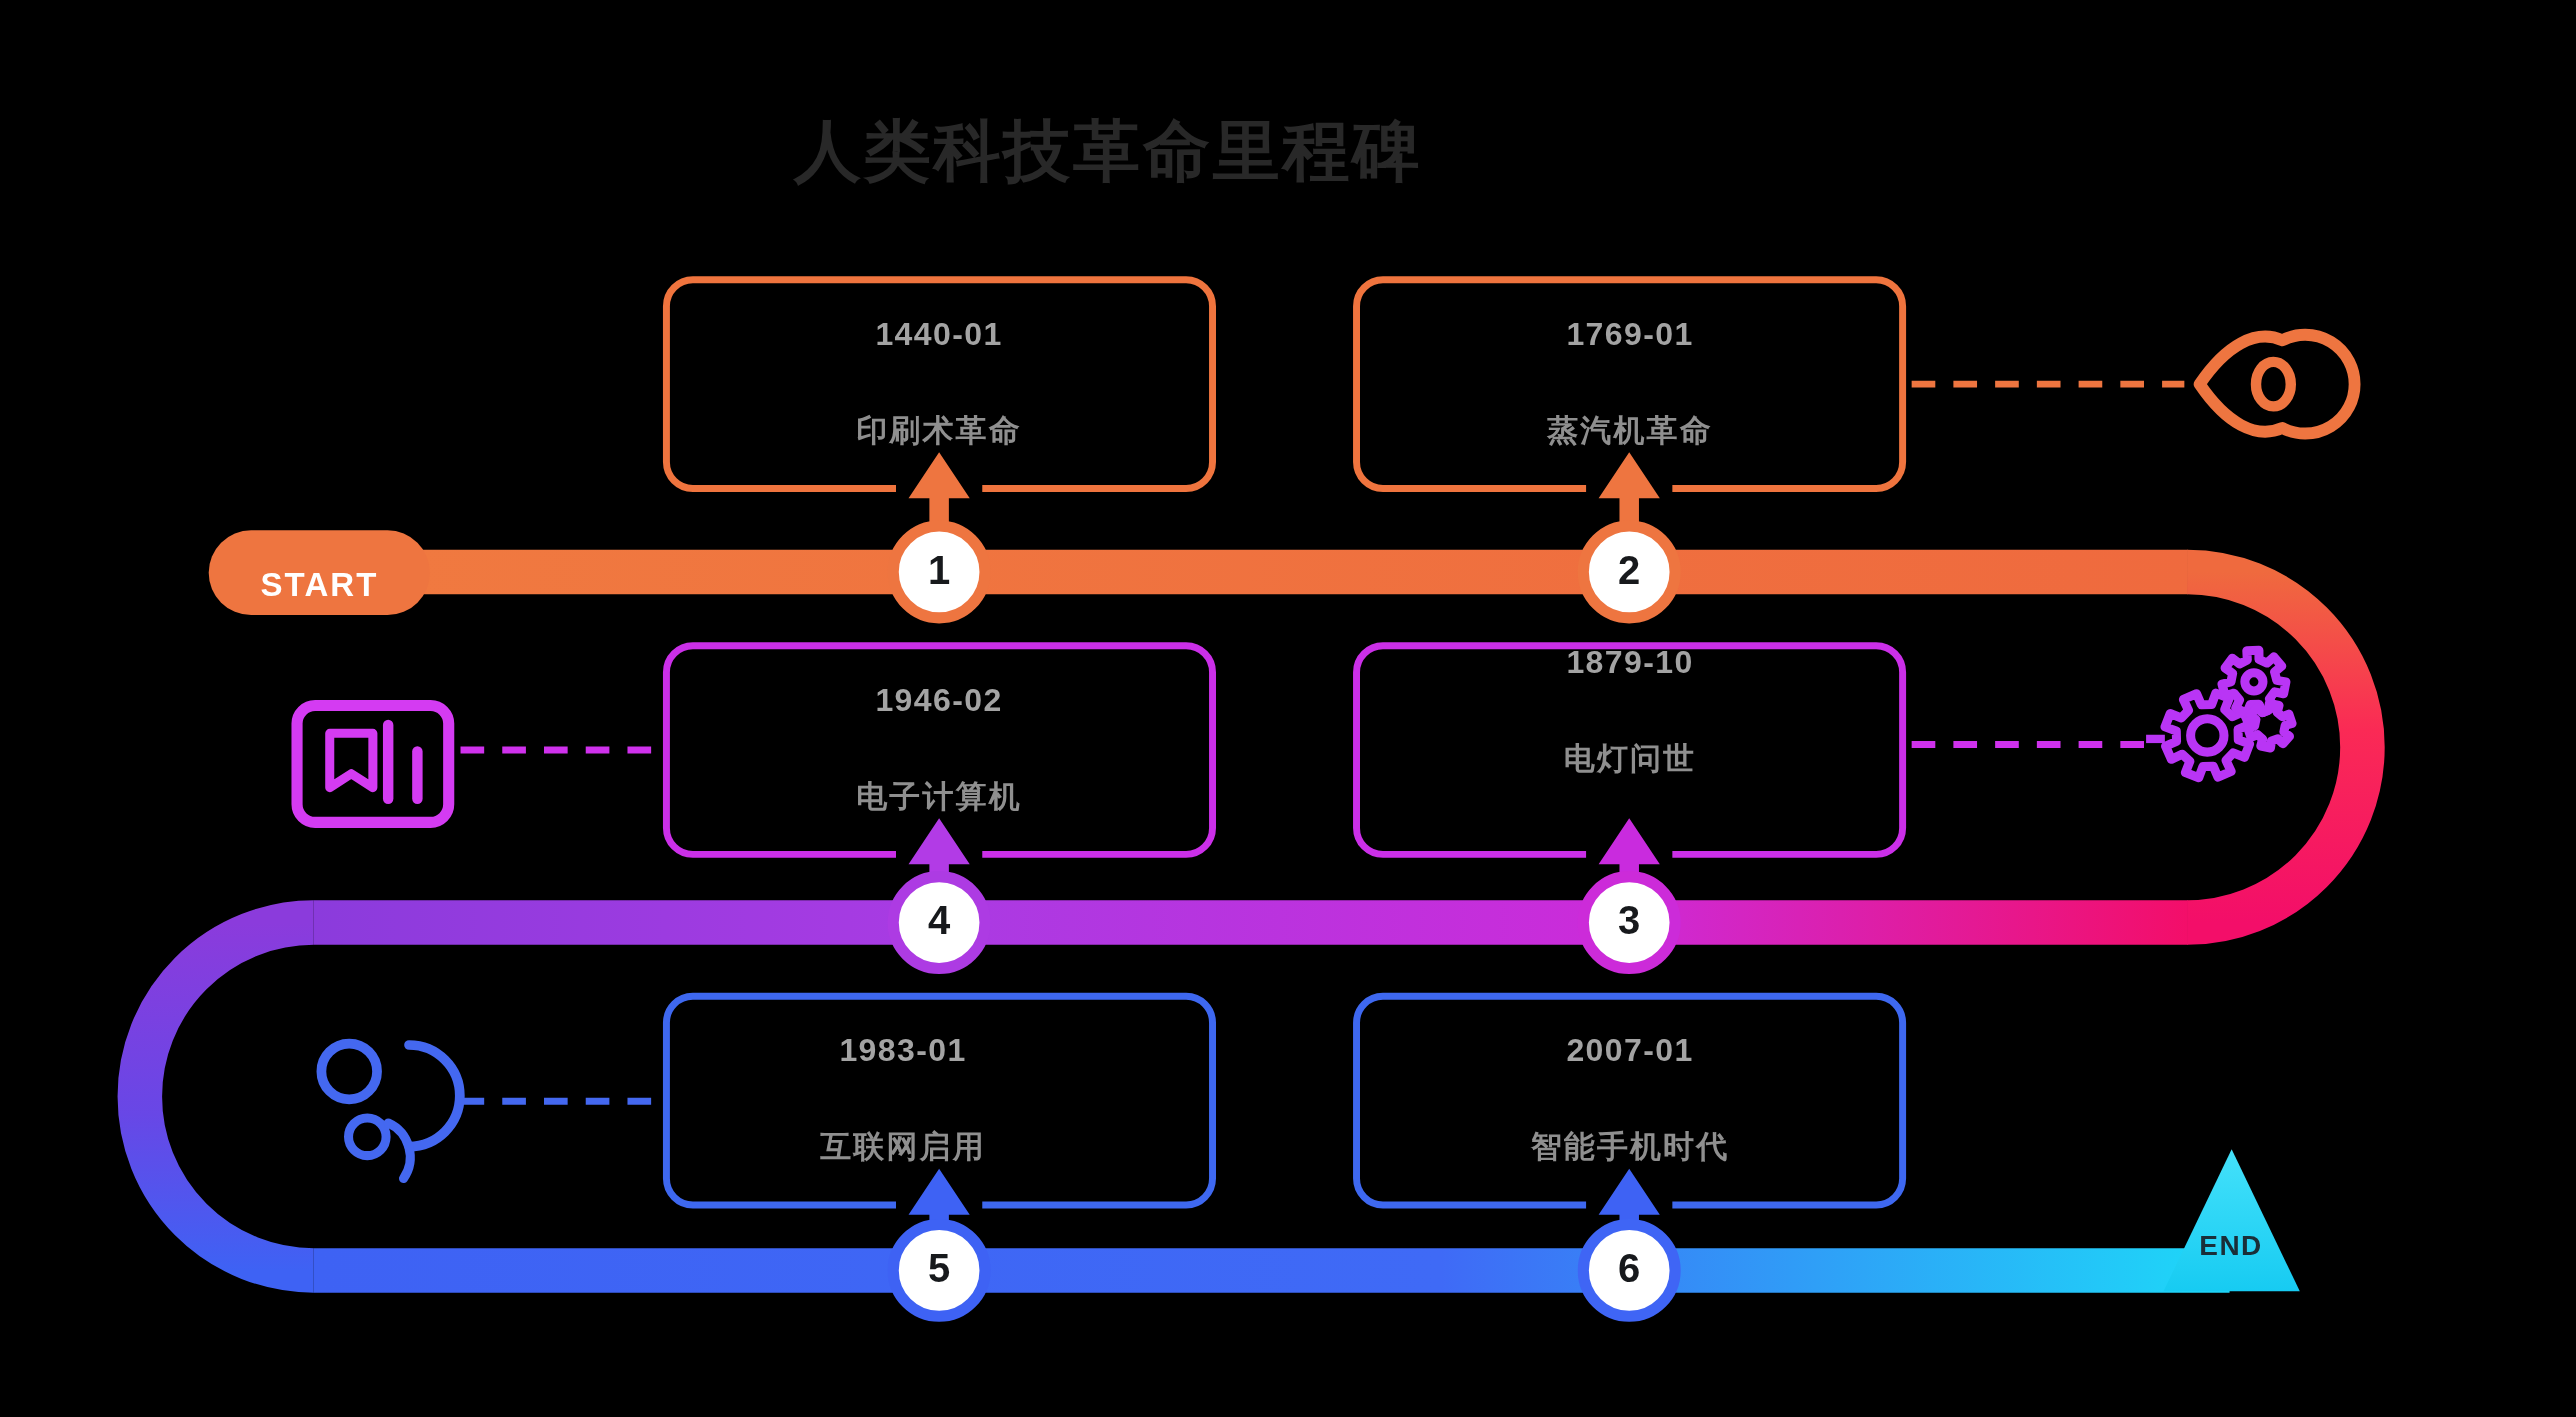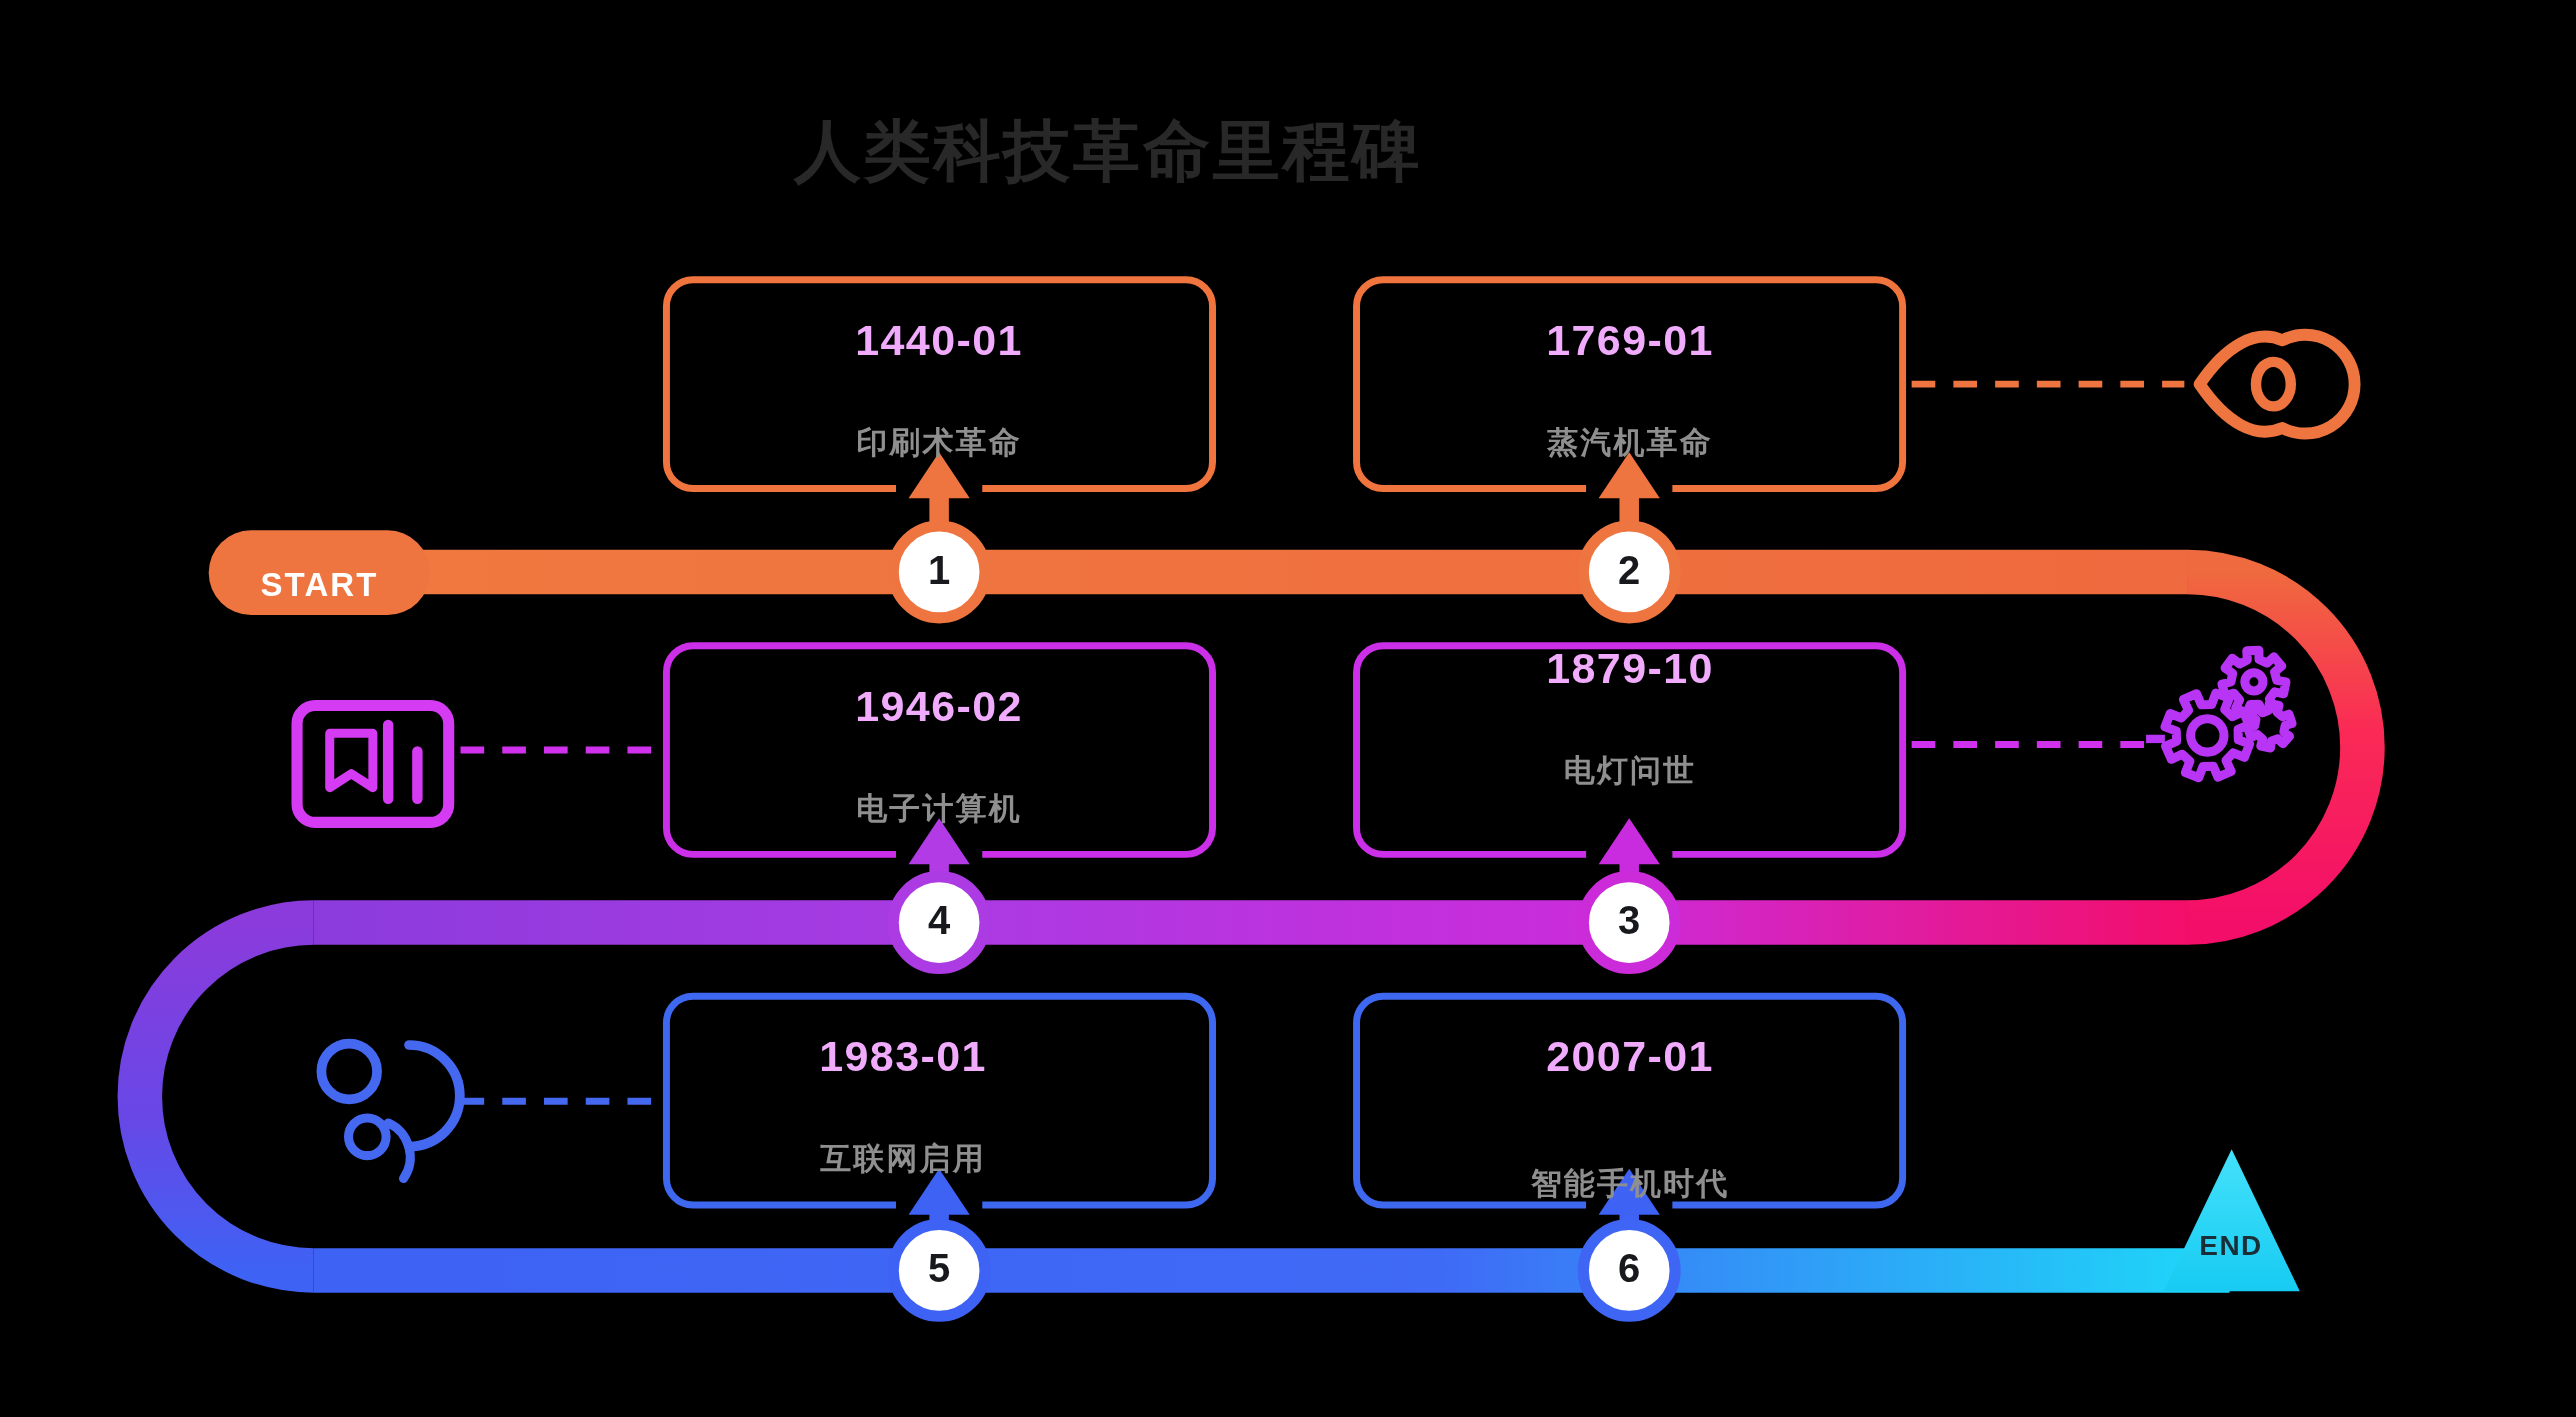--- a/index.html
+++ b/index.html
@@ -4,25 +4,25 @@
 <style>
   html,body{margin:0;padding:0;background:#000;}
   .canvas{position:relative;width:2576px;height:1418px;background:#000;overflow:hidden;
           font-family:"Liberation Sans","DejaVu Sans",sans-serif;}
   .layer{position:absolute;left:0;top:0;width:2576px;height:1418px;}
   .txt{position:absolute;pointer-events:none;}
   .page-title{left:0;top:106px;width:2216px;text-align:center;
               font-size:67px;font-weight:800;color:#282828;letter-spacing:2.8px;}
   .card{position:absolute;width:546px;height:209px;display:flex;flex-direction:column;
         align-items:center;padding-top:36px;box-sizing:border-box;}
-  .card-date{font-size:43px;font-weight:800;color:#f0abfc;letter-spacing:1.4px;}
+  .card-date{font-size:32px;font-weight:800;color:#a3a3a3;letter-spacing:1.4px;}
   .card-label{margin-top:57px;font-size:31px;font-weight:700;color:#8f8f8f;letter-spacing:2.1px;}
   .pos-c1{left:666px;top:280px;}  .pos-c2{left:1357px;top:280px;align-items:center;}
   .pos-c4{left:666px;top:646px;}  .pos-c3{left:1357px;top:608px;}
-  .pos-c5{left:630px;top:996px;} .pos-c6{left:1357px;top:996px;justify-content:space-between;}
+  .pos-c5{left:630px;top:996px;} .pos-c6{left:1357px;top:996px;}
   .node-num{position:absolute;transform:translate(-50%,-54%);font-size:40px;font-weight:800;color:#17191c;}
   .n1{left:939px;top:572px;} .n2{left:1629px;top:572px;}
   .n3{left:1629px;top:922px;} .n4{left:939px;top:922px;}
   .n5{left:939px;top:1270px;} .n6{left:1629px;top:1270px;}
   .start-label{left:209px;top:530px;width:221px;height:109px;display:flex;align-items:center;
                justify-content:center;font-size:33px;font-weight:800;color:#ffffff;letter-spacing:2.1px;}
   .end-label{left:2163px;top:1230px;width:136px;text-align:center;
              font-size:28px;font-weight:800;color:#1a2e38;letter-spacing:1.4px;}
 </style>
 </head>

